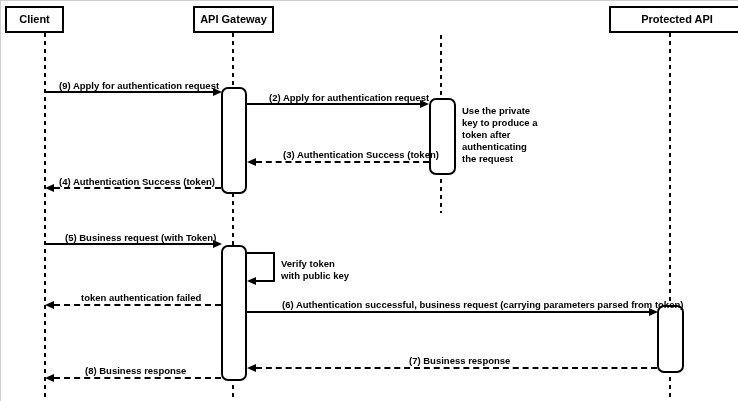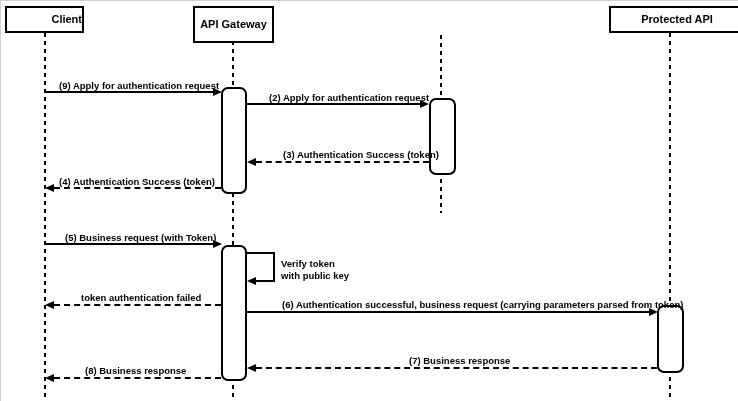--- a/index.html
+++ b/index.html
@@ -38,24 +38,24 @@
 </head>
 <body>
 
 <div class="canvas">
 
   <div class="lifeline" style="left:43px;  top:32px; height:366px;"></div>
   <div class="lifeline" style="left:231px; top:32px; height:366px;"></div>
   <div class="lifeline" style="left:439px; top:34px; height:178px;"></div>
   <div class="lifeline" style="left:668px; top:32px; height:366px;"></div>
 
-  <div class="actor" style="left:4px;   top:5px; width:79px;  height:27px;justify-content:flex-end;">
+  <div class="actor" style="left:4px;   top:5px; width:59px;  height:27px;">
     <span>Client</span>
   </div>
-  <div class="actor" style="left:192px; top:5px; width:81px;  height:37px;">
+  <div class="actor" style="left:192px; top:5px; width:81px;  height:27px;">
     <span>API Gateway</span>
   </div>
   <div class="actor" style="left:608px; top:5px; width:136px; height:27px;">
     <span>Protected API</span>
   </div>
 
   <div class="activation" style="left:220px; top:86px;  width:26px; height:107px;"></div>
   <div class="activation" style="left:428px; top:97px;  width:27px; height:77px;"></div>
   <div class="activation" style="left:220px; top:244px; width:26px; height:136px;"></div>
   <div class="activation" style="left:656px; top:304px; width:27px; height:68px;"></div>
@@ -65,20 +65,25 @@
     <div class="head right" style="left:212px; top:87px;"></div>
     <span class="mlabel" style="left:58px; top:79px;">(9) Apply for authentication request</span>
   </div>
 
   <div>
     <div class="mline" style="left:246px; top:102px; width:173px;"></div>
     <div class="head right" style="left:419px; top:99px;"></div>
     <span class="mlabel" style="left:268px; top:91px;">(2) Apply for authentication request</span>
   </div>
 
+  <div class="note" style="left:461px; top:104px; width:84px;">Use the private
+key to produce a
+token after
+authenticating
+the request</div>
 
   <div>
     <div class="mline dashed" style="left:255px; top:160px; width:173px;"></div>
     <div class="head left" style="left:246px; top:157px;"></div>
     <span class="mlabel" style="left:282px; top:148px;">(3) Authentication Success (token)</span>
   </div>
 
   <div>
     <div class="mline dashed" style="left:53px; top:186px; width:167px;"></div>
     <div class="head left" style="left:44px; top:183px;"></div>

